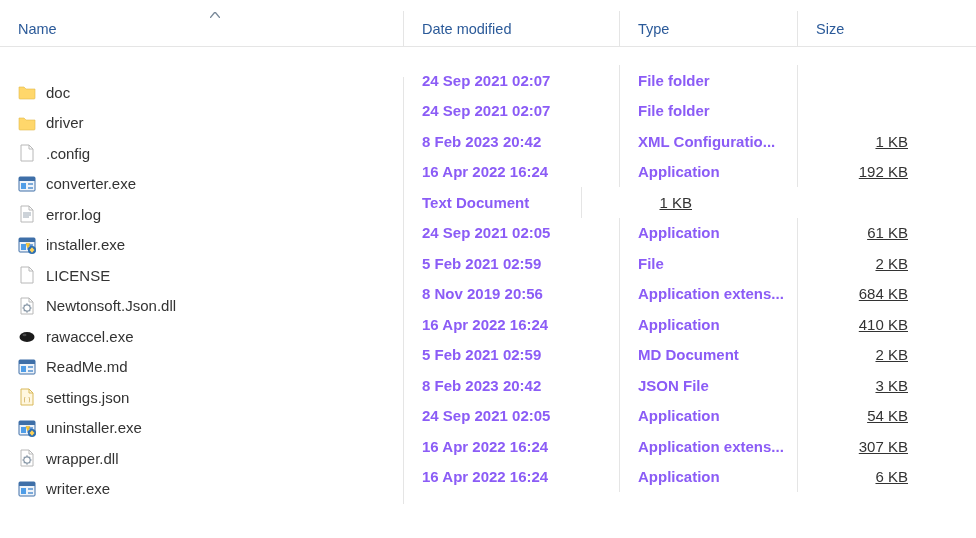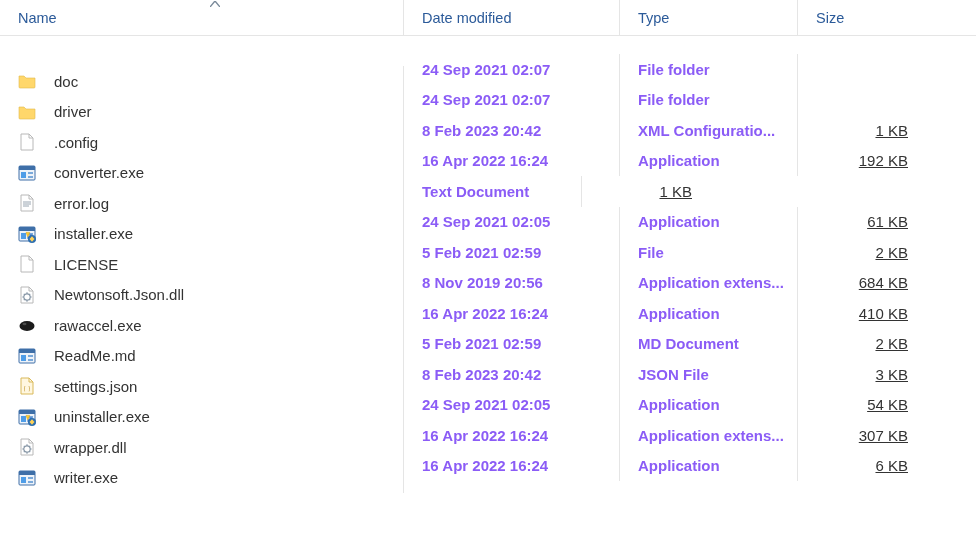--- a/index.html
+++ b/index.html
@@ -14,20 +14,21 @@
   }
   .file-list { width: 100%; }
   .header-row {
     display: flex;
     align-items: center;
     height: 36px;
     border-bottom: 1px solid #e5e5e5;
     color: #2b5a99;
     font-size: 14.5px;
     user-select: none;
+    margin-top: 11px;
   }
   .col { padding-left: 18px; display:flex; align-items:center; }
   .col-name  { width: 404px; border-right: 1px solid #e5e5e5; height:100%; }
   .col-date  { width: 216px; border-right: 1px solid #e5e5e5; height:100%; }
   .col-type  { width: 178px; border-right: 1px solid #e5e5e5; height:100%; }
   .col-size  { width: 140px; height:100%; }
   .header-row .col-size { padding-right: 18px; }
   .sort-ind {
     position: absolute;
     left: 210px; top: -2px;
@@ -37,21 +38,21 @@
   .header-wrap { position: relative; }
   .rows { padding-top: 18px; }
   .row {
     display: flex;
     align-items: center;
     height: 30.5px;
     color: #333;
     font-size: 15px;
   }
   .row .col { height:100%; }
-  .row .col-name { display:flex; gap: 18px; margin-top: 24px; }
+  .row .col-name { display:flex; gap: 10px; margin-top: 24px; }
   .cell-size {
     width: 140px;
     padding-right: 30px;
     text-align: right;
     display:flex; justify-content:flex-end; align-items:center;text-decoration:underline;
   }
   .cell-date, .cell-type { color:#8b5cf6;font-weight:bold; }
   .cell-type {
     overflow:hidden; text-overflow:ellipsis; white-space:nowrap;
     padding-right:16px;

